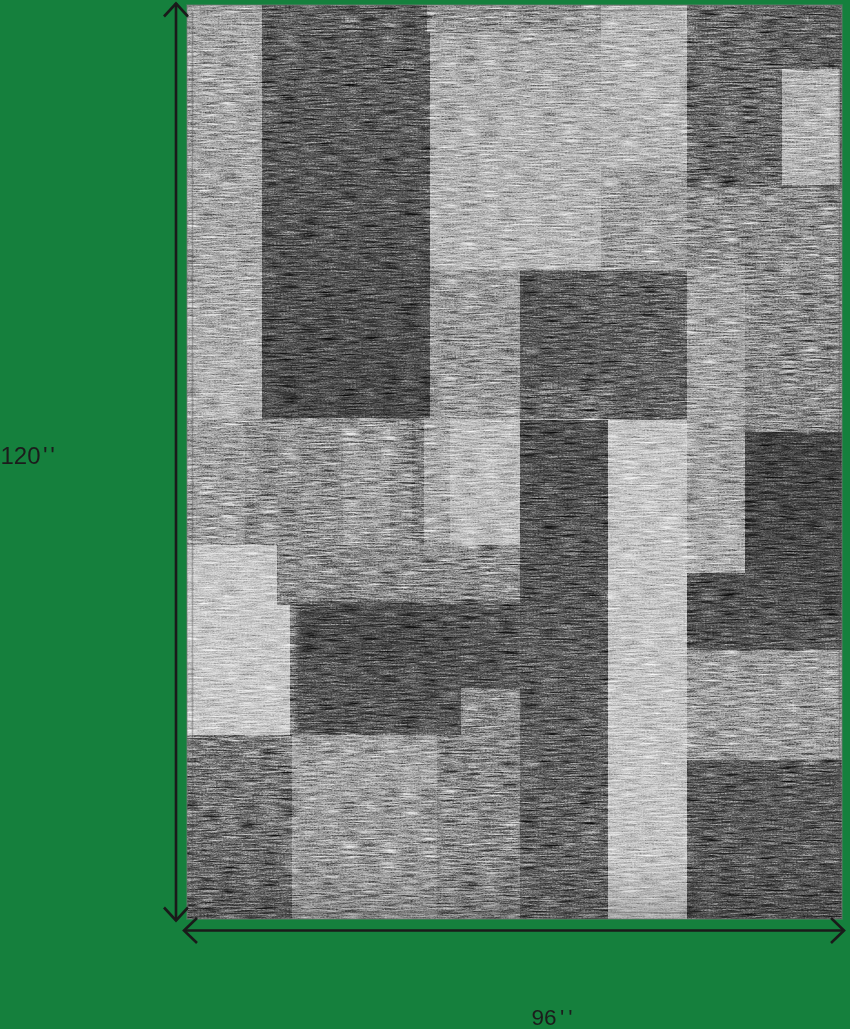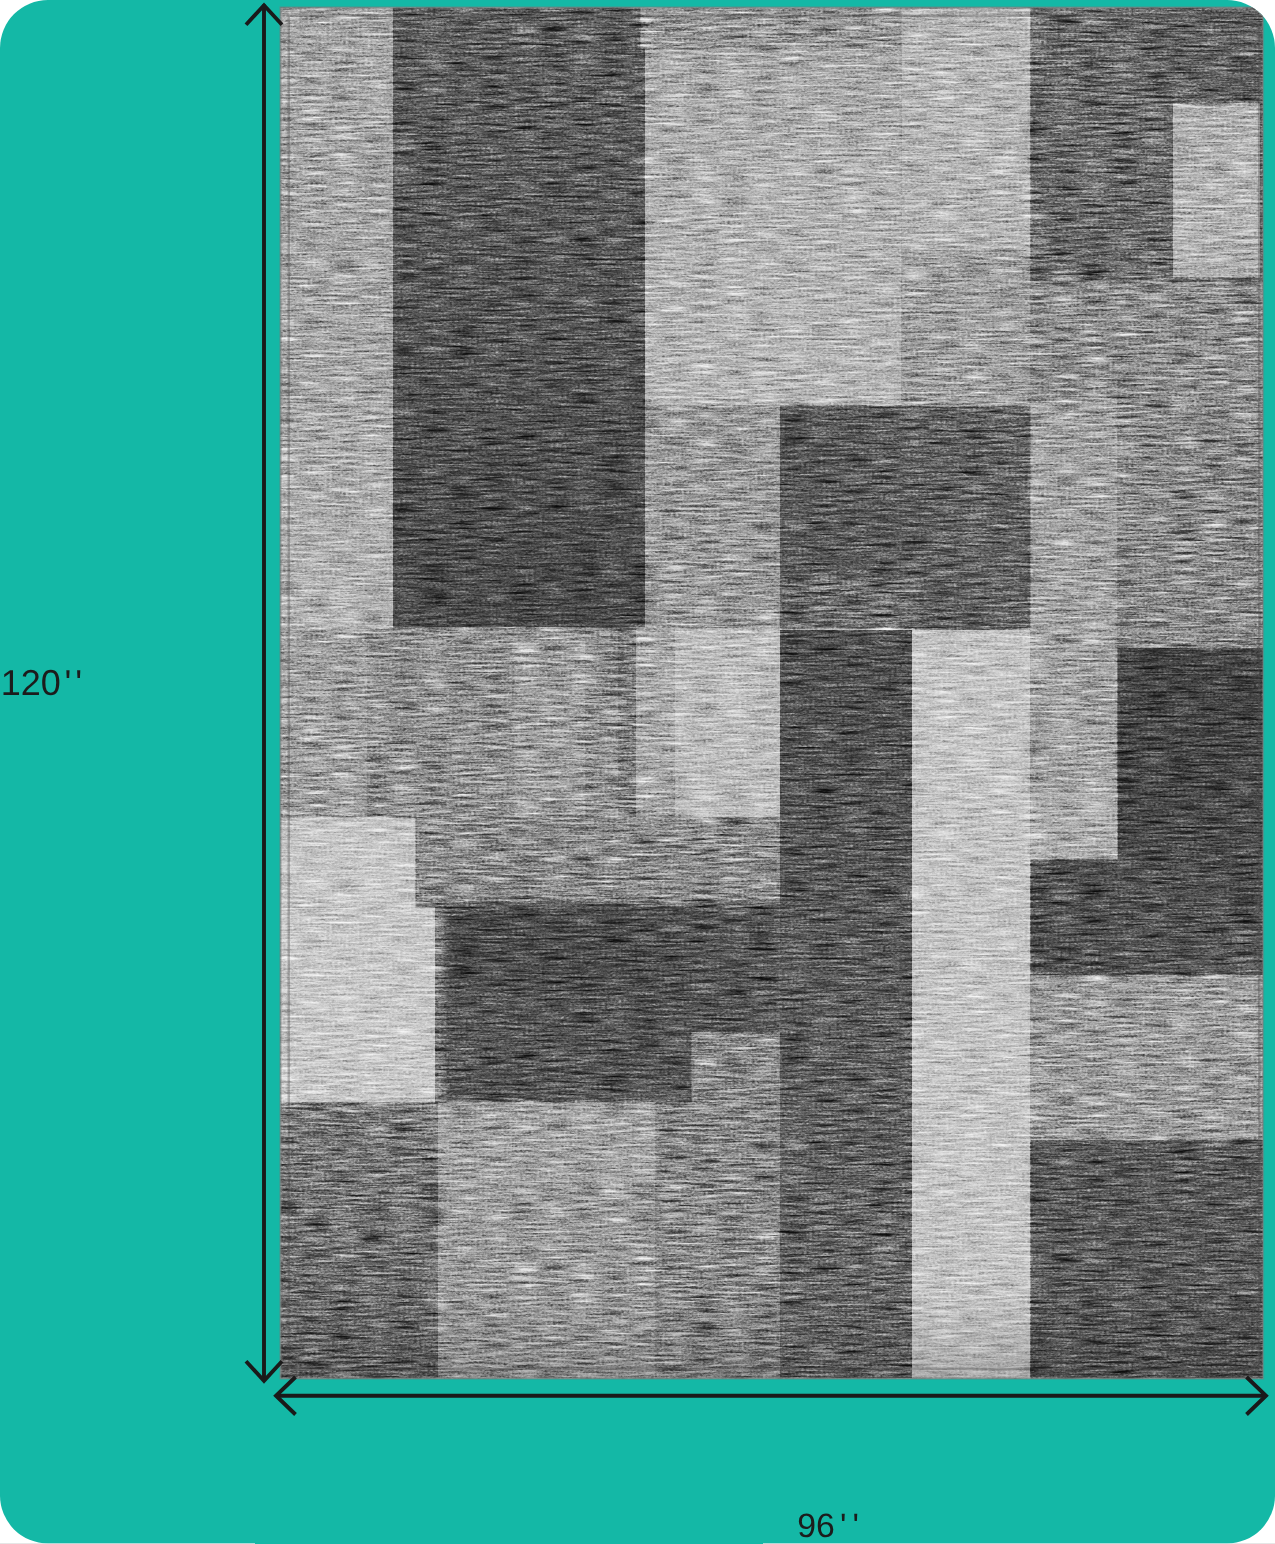--- a/index.html
+++ b/index.html
@@ -1,17 +1,17 @@
 <!DOCTYPE html>
 <html><head>
 <meta charset="utf-8">
 <style>
   html,body{margin:0;padding:0;background:#ffffff;}
-  .page{position:relative;width:850px;height:1029px;background:#14b8a6;overflow:hidden;
-        font-family:"Liberation Sans", sans-serif;border-radius:32px;}
+  .page{position:relative;width:850px;height:1029px;background:#15803d;overflow:hidden;
+        font-family:"Liberation Sans", sans-serif;}
   svg{position:absolute;left:0;top:0;}
 </style>
 </head>
 <body>
 <div class="page">
 
 <svg width="850" height="1029" viewBox="0 0 850 1029">
   <defs>
     <linearGradient id="gLeftMid" x1="0" y1="270" x2="0" y2="420" gradientUnits="userSpaceOnUse">
       <stop offset="0" stop-color="#ababab"></stop>

